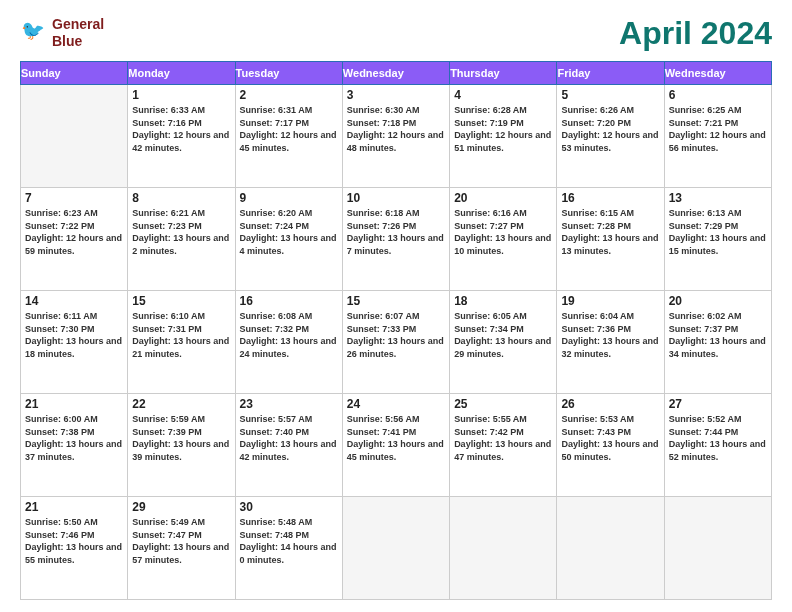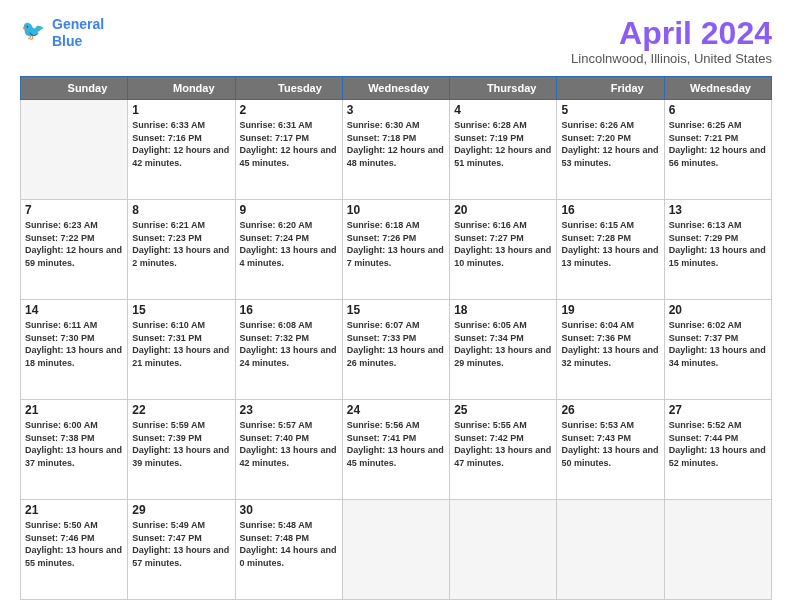--- a/index.html
+++ b/index.html
@@ -24,54 +24,54 @@
       margin-bottom: 10px;
     }
     .logo {
       display: flex;
       align-items: center;
       gap: 4px;
     }
     .logo-text {
       font-size: 14px;
       font-weight: bold;
-      color: #3b82f6;
+      color: #7f1d1d;
       line-height: 1.2;
     }
     .logo-bird {
       width: 28px;
       height: 28px;
     }
     .title-block {
       text-align: right;
     }
     .month-title {
       font-size: 32px;
       font-weight: bold;
-      color: #8b5cf6;
+      color: #0f766e;
       line-height: 1.1;
     }
     .location {
       font-size: 13px;
       color: #555;
     }
     .calendar {
       flex: 1;
       border: 1px solid #ccc;
       border-collapse: collapse;
       width: 100%;
       table-layout: fixed;
     }
     .calendar th {
-      background: #737373;
+      background: #8b5cf6;
       color: #fff;
       font-size: 11px;
       font-weight: bold;
-      padding: 5px 20px;
-      text-align: right;
+      padding: 5px 0;
+      text-align: left;
       border: 1px solid #2a6db5;
     }
     .calendar td {
       vertical-align: top;
       border: 1px solid #ccc;
       padding: 3px 4px;
       font-size: 9.5px;
       color: #222;
       height: 80px;
       background: #fff;
@@ -102,21 +102,20 @@
       <svg class="logo-bird" viewBox="0 0 32 32">
         <text x="2" y="20" font-size="22" fill="#2a6db5">🐦</text>
       </svg>
       <div class="logo-text">
         <div>General</div>
         <div>Blue</div>
       </div>
     </div>
     <div class="title-block">
       <div class="month-title">April 2024</div>
-      <div class="location">Lincolnwood, Illinois, United States</div>
     </div>
   </div>
 
   <table class="calendar">
     <thead>
       <tr id="weekday-header">
       <th>Sunday</th>
           <th>Monday</th>
           <th>Tuesday</th>
           <th>Wednesday</th>

